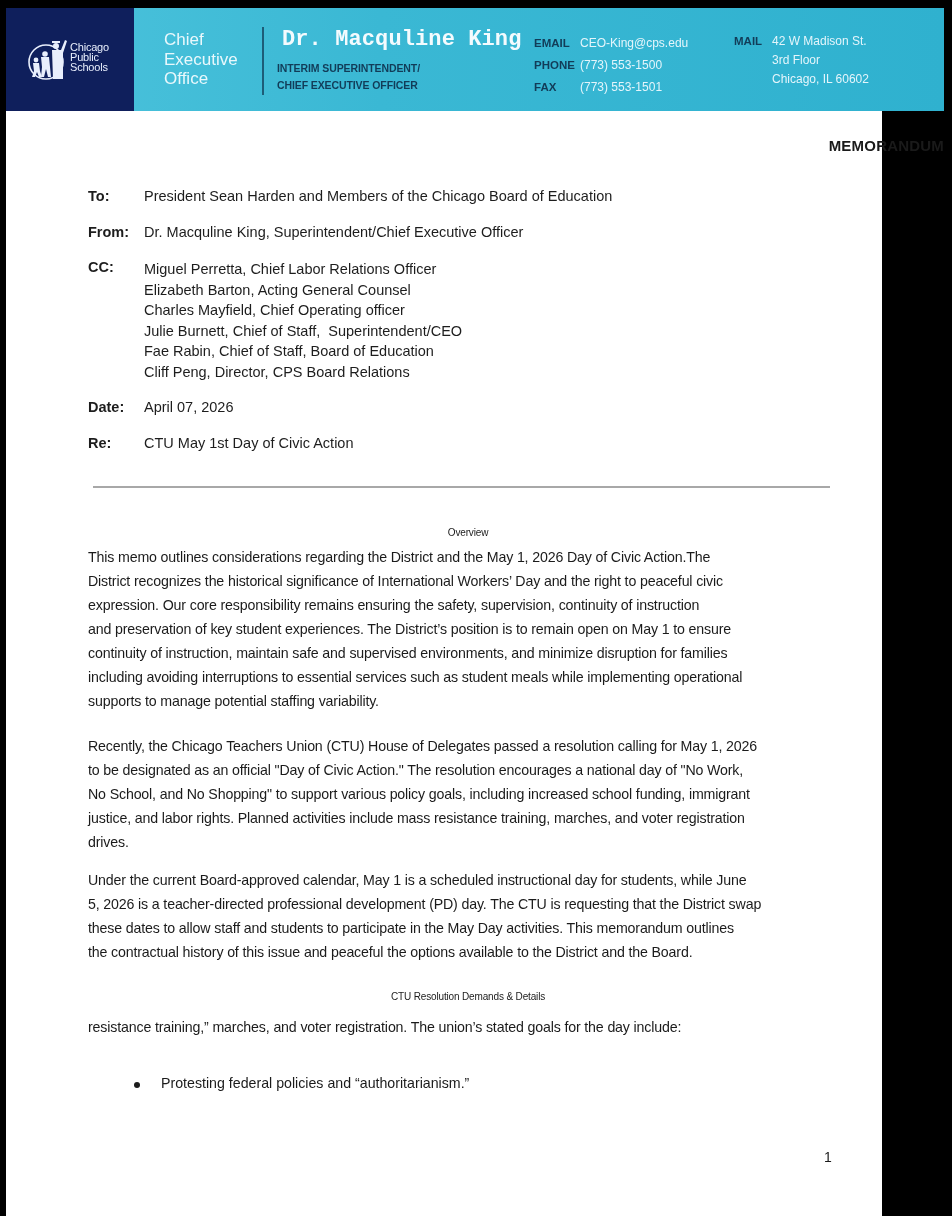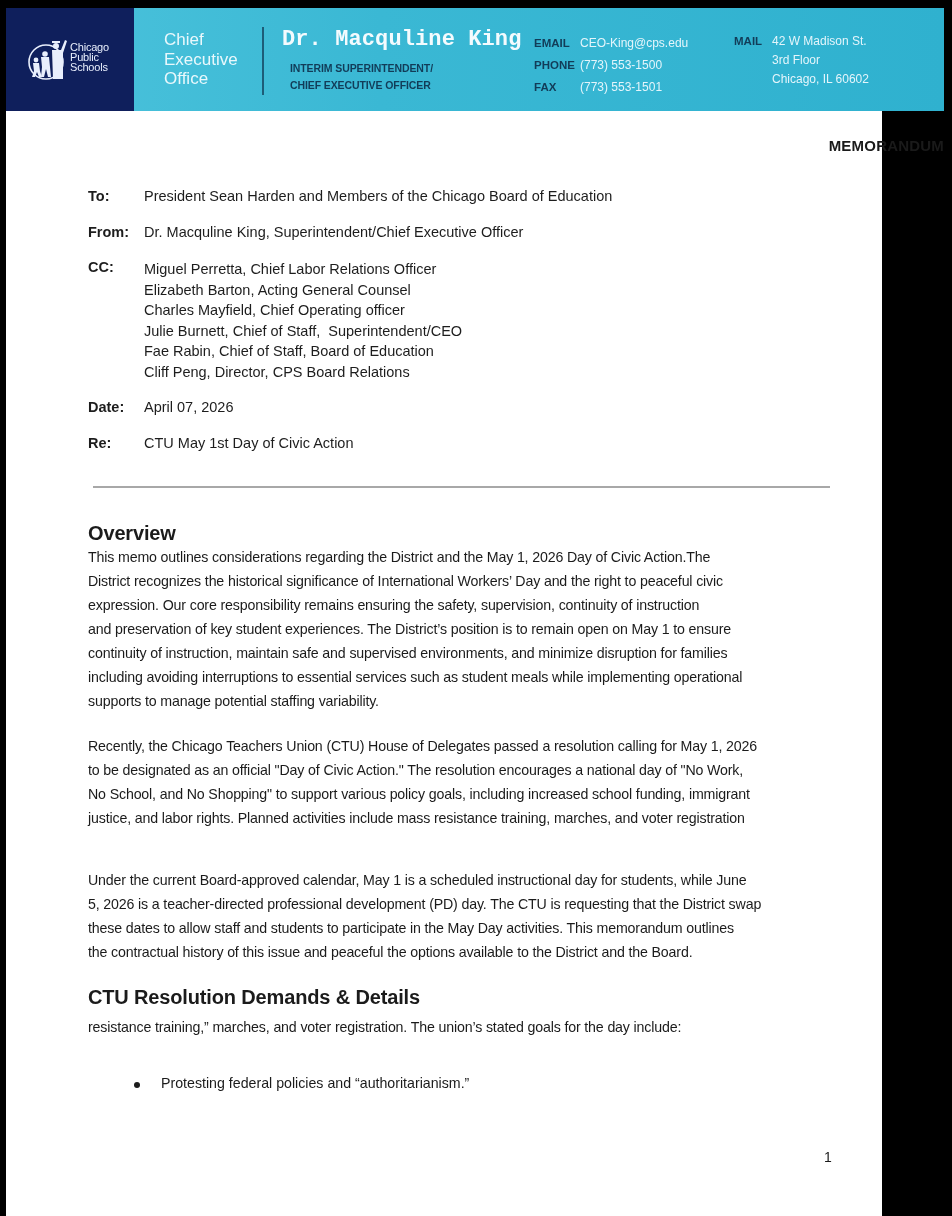--- a/index.html
+++ b/index.html
@@ -29,21 +29,21 @@
     font-size: 17px; line-height: 19.5px;
   }
   .vdivider {
     position: absolute; left: 256px; top: 19px; width: 2px; height: 68px; background: #1d5d78;
   }
   .name {
     position: absolute; left: 276px; top: 19px; color: #f4fbfe; font-weight: bold;
     font-size: 22px; letter-spacing: 0.1px; font-family: Liberation Mono, monospace;
   }
   .title-lines {
-    position: absolute; left: 284px; top: 52px; color: #123c58; font-weight: bold;
+    position: absolute; left: 271px; top: 52px; color: #123c58; font-weight: bold;
     font-size: 10.5px; line-height: 17px; letter-spacing: -0.1px;
   }
   .contact {
     position: absolute; left: 528px; top: 24px; font-size: 12px; line-height: 22px;
   }
   .contact .row { display: flex; }
   .contact .lbl { width: 46px; color: #123c58; font-weight: bold; font-size: 11.5px; }
   .contact .val { color: #e4f5fb; }
   .mail {
     position: absolute; left: 728px; top: 24px; font-size: 12px; line-height: 19px; display: flex;
@@ -63,21 +63,21 @@
 
   .hr {
     position: absolute; left: 87px; top: 478px; width: 737px; height: 2px; background: #a8a8a8;
   }
 
   .body-text {
     position: absolute; left: 82px; width: 760px; font-size: 14.2px; line-height: 24px;
     color: #1b1b1b; letter-spacing: -0.15px;
   }
   .body-text .line { display: block; white-space: nowrap; }
-  .heading { font-weight: bold; font-size: 20px; }
+  .heading { font-weight: normal; font-size: 10px; text-align: center; }
   .bullet {
     position: absolute; left: 128px; font-size: 14.2px; color: #1b1b1b; white-space: nowrap;
   }
   .bullet .dot {
     position: absolute; left: 0; top: 7px; width: 6px; height: 6px; border-radius: 50%; background: #1b1b1b;
   }
   .bullet .txt { position: absolute; left: 27px; top: 0; }
   .page-number {
     position: absolute; left: 818px; top: 1141px; font-size: 14px; color: #1b1b1b;
   }
@@ -193,20 +193,21 @@
     <span class="line">continuity of instruction, maintain safe and  supervised environments, and minimize disruption for families</span>
     <span class="line">including avoiding interruptions to essential services such as student meals while implementing operational</span>
     <span class="line">supports to manage potential staffing variability.</span>
   </div>
 
   <div class="body-text" style="top:726px;">
     <span class="line">Recently, the Chicago Teachers Union (CTU) House of Delegates passed a resolution calling for May 1, 2026</span>
     <span class="line">to be designated as an official "Day of Civic Action." The resolution encourages a national day of "No Work,</span>
     <span class="line">No School, and No Shopping" to support various policy goals, including increased school funding, immigrant</span>
     <span class="line">justice, and labor rights. Planned activities include mass resistance training, marches, and voter registration</span>
+    <span class="line">drives.</span>
   </div>
 
   <div class="body-text" style="top:860px;">
     <span class="line">Under the current Board-approved calendar, May 1 is a scheduled instructional day for students, while June</span>
     <span class="line">5, 2026 is a teacher-directed professional development (PD) day. The CTU is requesting that the District swap</span>
     <span class="line">these dates to allow staff and students to participate in the May Day activities. This memorandum outlines</span>
     <span class="line">the contractual history of this issue and peaceful the options available to the District and the Board.</span>
   </div>
 
   <div class="body-text" style="top:977px;">

